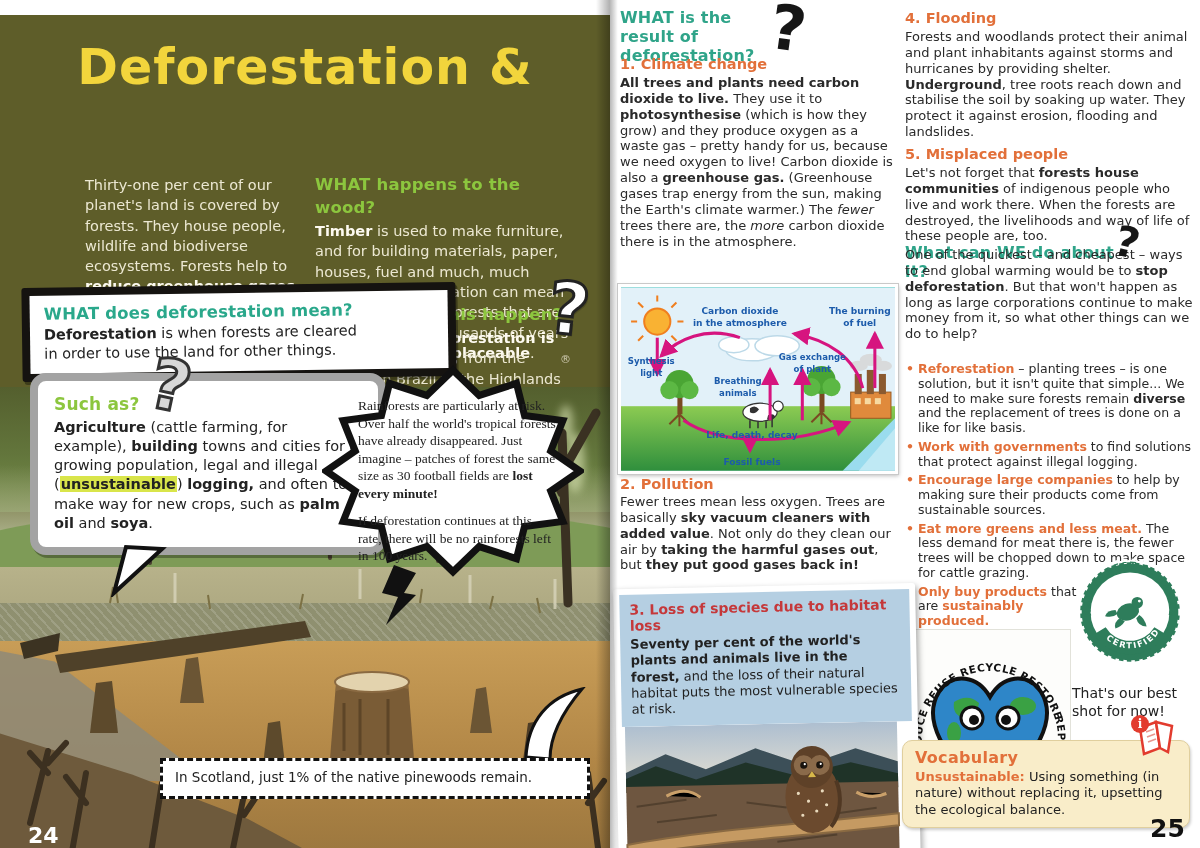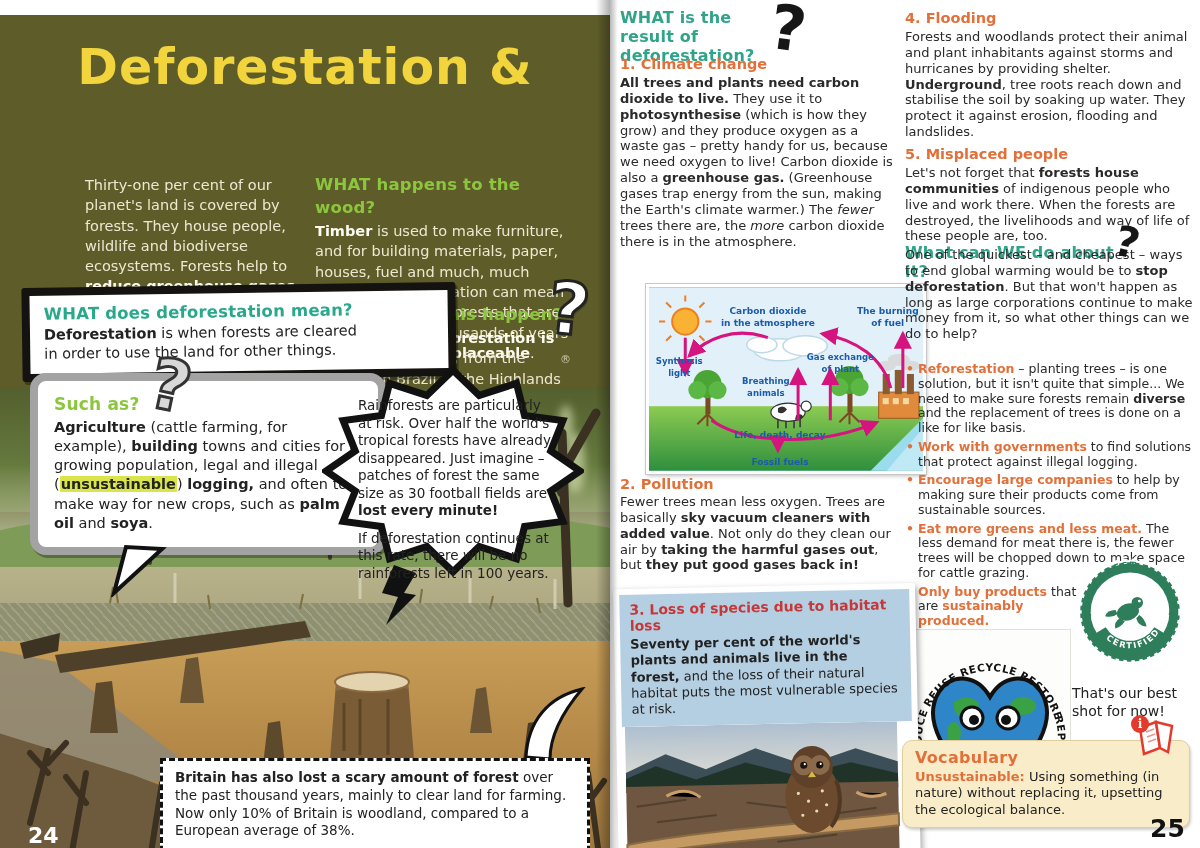--- a/index.html
+++ b/index.html
@@ -44,34 +44,34 @@
     box-shadow:2px 3px 0 rgba(0,0,0,.3);}
   .bubble-tail{position:absolute;left:70px;bottom:-50px;}
   .qm{position:absolute;z-index:4;font-weight:900;font-family:"DejaVu Sans",sans-serif;}
   .qm-white{color:#fff;-webkit-text-stroke:3px #222;text-shadow:2px 2px 0 rgba(0,0,0,.18);}
   .qm-gray{color:#d8d8d8;-webkit-text-stroke:3px #333;}
   .qm-black{color:#161616;}
   .reg-mark{position:absolute;z-index:4;color:#cfcab0;font-size:11px;}
   .starburst{position:absolute;left:322px;top:350px;width:268px;height:275px;z-index:3;}
   .starburst svg{position:absolute;left:0;top:0;}
   .star-text{position:absolute;left:36px;top:32px;width:200px;color:#222;font-size:13.5px;line-height:1.3;}
-  .star-text p{margin:0 0 10px 0;}
+  .star-text p{margin:0 0 10px 0;font-family:Liberation Serif, serif;}
   .britain{position:absolute;left:160px;top:743px;width:400px;z-index:4;background:#fff;
     border:3px dashed #111;padding:8px 12px 9px;color:#222;font-size:13.5px;line-height:1.32;}
   .britain p{margin:0 0 8px 0;} .britain p:last-child{margin:0;}
   .britain-tail{position:absolute;left:520px;top:672px;z-index:3;}
   .pnum-left{position:absolute;left:28px;top:808px;z-index:5;color:#fff;font-weight:800;font-size:22px;}
   
   .page-right{position:absolute;left:610px;top:0;width:590px;height:848px;background:#fff;color:#2a2a2a;}
   .abs{position:absolute;}
   .teal-head{color:#2fa489;font-weight:800;font-size:16px;line-height:1.2;letter-spacing:.2px;}
   .or-head{color:#e2703a;font-weight:800;font-size:14.5px;}
   .body-txt{font-size:13px;line-height:1.22;}
   .diagram{position:absolute;left:8px;top:284px;width:274px;height:184px;background:#14b8a6;
-    border:3px solid #fff;box-shadow:0 0 0 1px #c9c9c9,1px 2px 4px rgba(0,0,0,.25);margin-left:28px;}
+    border:3px solid #fff;box-shadow:0 0 0 1px #c9c9c9,1px 2px 4px rgba(0,0,0,.25);}
   .box3{position:absolute;left:6px;top:586px;width:290px;z-index:2;background:#fff;padding:6px;
     transform:rotate(-1.2deg);box-shadow:2px 3px 6px rgba(0,0,0,.35);border-radius:3px;}
   .box3-blue{background:#b5cfe2;padding:7px 10px 9px;}
   .box3-head{color:#c5383a;font-weight:800;font-size:14px;margin-bottom:3px;}
   .box3-body{font-size:13px;line-height:1.25;color:#222;}
   .bullets{margin:0;padding:0;list-style:none;font-size:12.5px;line-height:1.18;}
   .bullets li{position:relative;padding-left:13px;margin-bottom:4px;}
   .bullets li::before{content:"•";position:absolute;left:1px;top:0;color:#e2703a;font-weight:bold;}
   .bullets li.narrow{width:160px;}
   .heart-box{position:absolute;left:300px;top:630px;width:160px;height:184px;background:#fdfdfb;
@@ -219,21 +219,20 @@
       <div class="star-text">
         <p><span>Rainforests are particularly at risk. Over half the world's tropical forests have already disappeared. Just imagine – patches of forest the same size as 30 football fields are </span><span class="b">lost every minute!</span></p>
         <p><span>If deforestation continues at this rate, there will be no rainforests left in 100 years.</span></p>
       </div>
     </div>
 
     <svg class="britain-tail" width="70" height="74">
       <path d="M6,70 C8,34 28,10 62,2 C40,28 30,50 30,72 Z" fill="#fff" stroke="#111" stroke-width="3"></path>
     </svg>
     <div class="britain">
-      <p><span class="b">Britain has also lost a scary amount of forest</span><span> over the past thousand years, mainly to clear land for farming. Now only 10% of Britain is woodland, compared to a European average of 38%.</span></p>
       <p><span>In Scotland, just 1% of the native pinewoods remain.</span></p>
     </div>
 
     <div class="pnum-left">24</div>
   </section>
 
   <section class="page-right">
 
     <div class="abs teal-head" style="left:10px;top:8px;width:150px;">WHAT is the result of deforestation?</div>
     <span class="qm qm-black" style="left:160px;top:-8px;font-size:62px;transform:rotate(8deg);">?</span>

